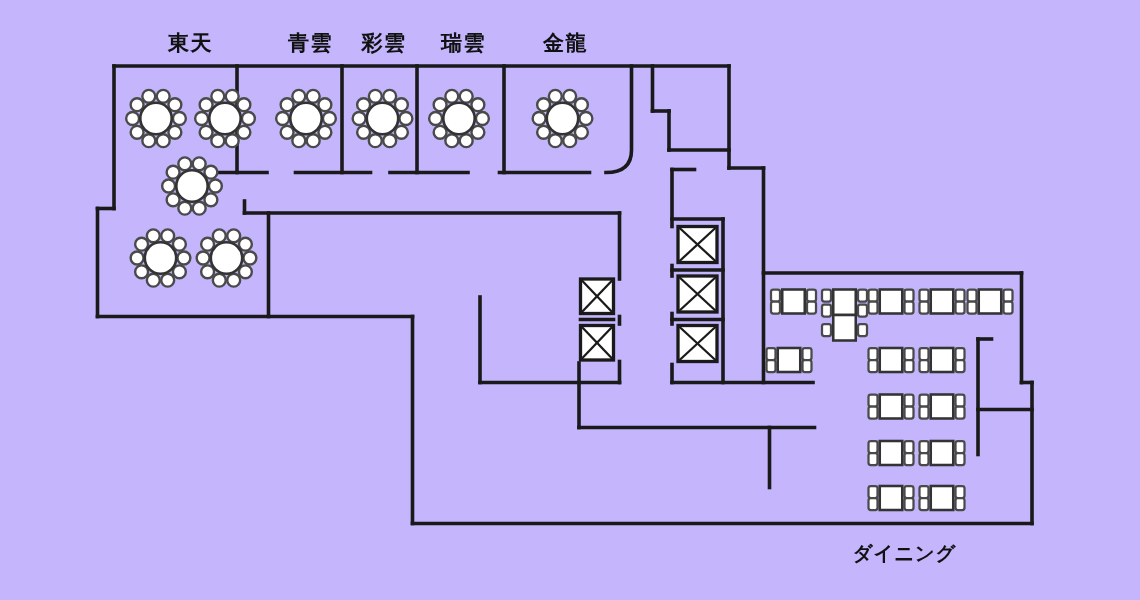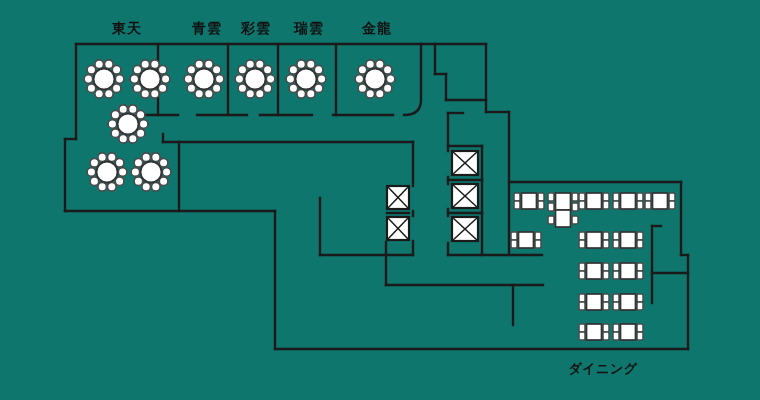--- a/index.html
+++ b/index.html
@@ -1,19 +1,19 @@
 <!DOCTYPE html>
 <html><head>
 <meta charset="utf-8">
 <style>
   html,body{margin:0;padding:0;background:#ffffff;}
   .canvas{
     position:relative;
     width:760px;height:400px;
-    background:#0f766e;
+    background:#c4b5fd;
     font-family:"Liberation Sans","DejaVu Sans",sans-serif;
     overflow:hidden;
   }
   svg{display:block;}
   text.room-label{
     font-family:"Liberation Sans","DejaVu Sans",sans-serif;
     font-weight:600;
     fill:#111111;
   }
 </style>

